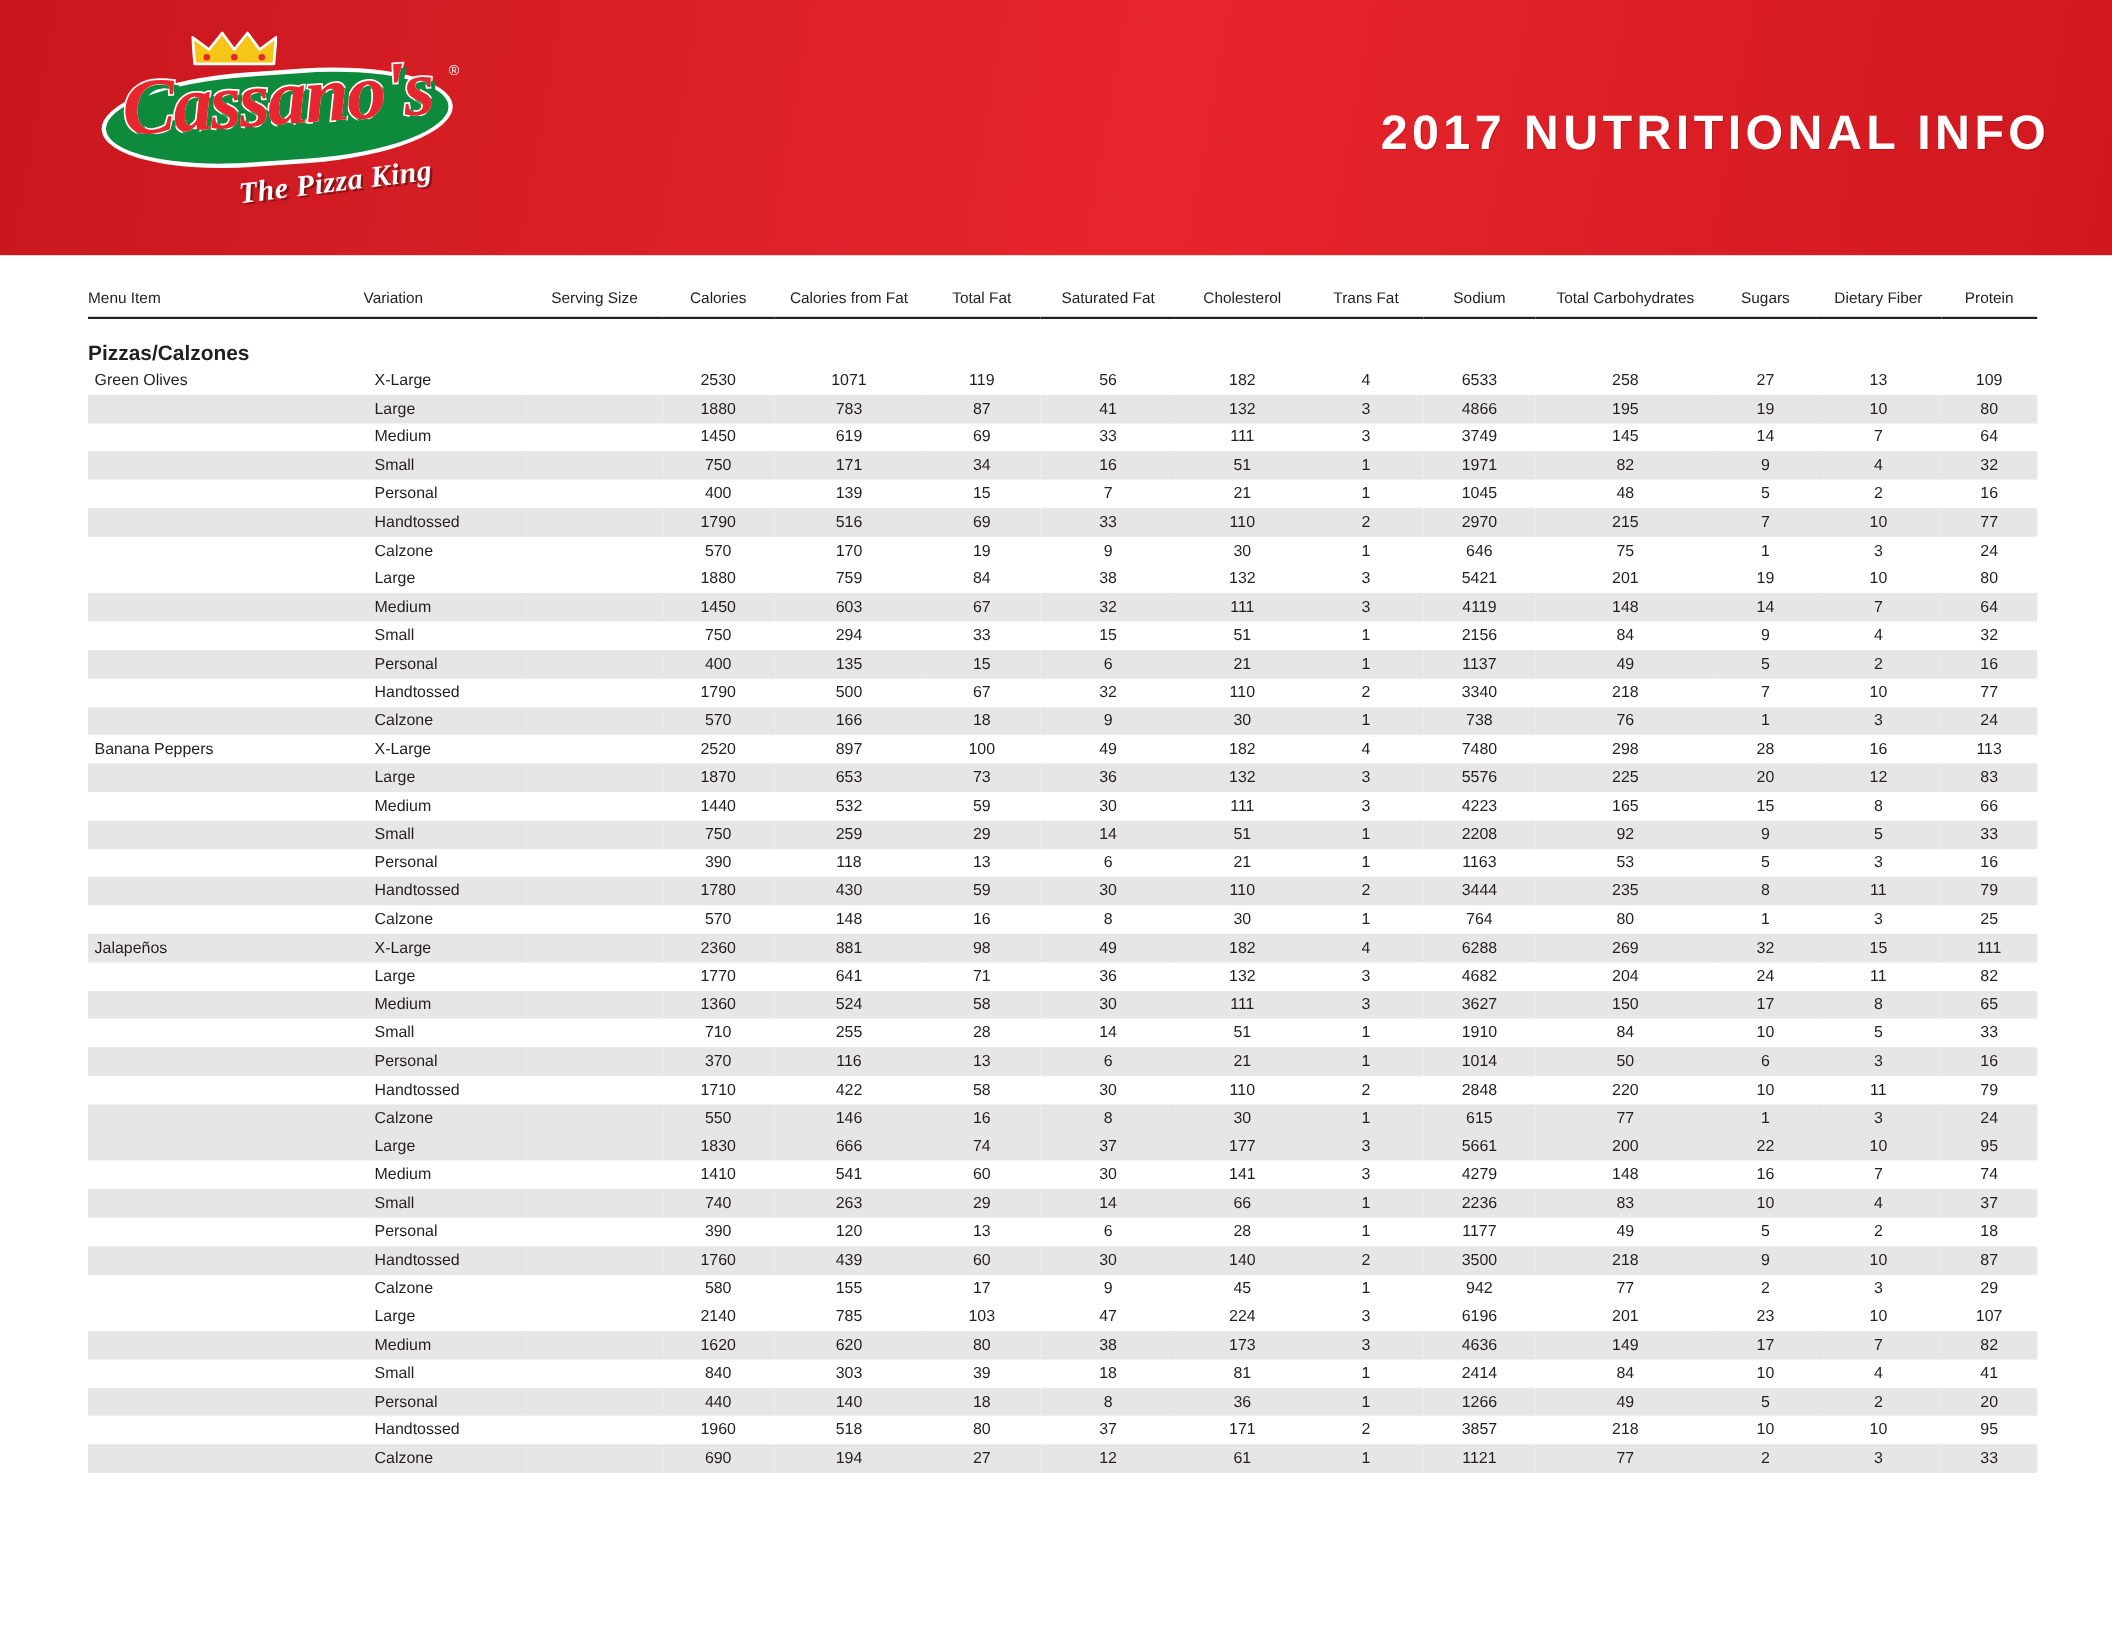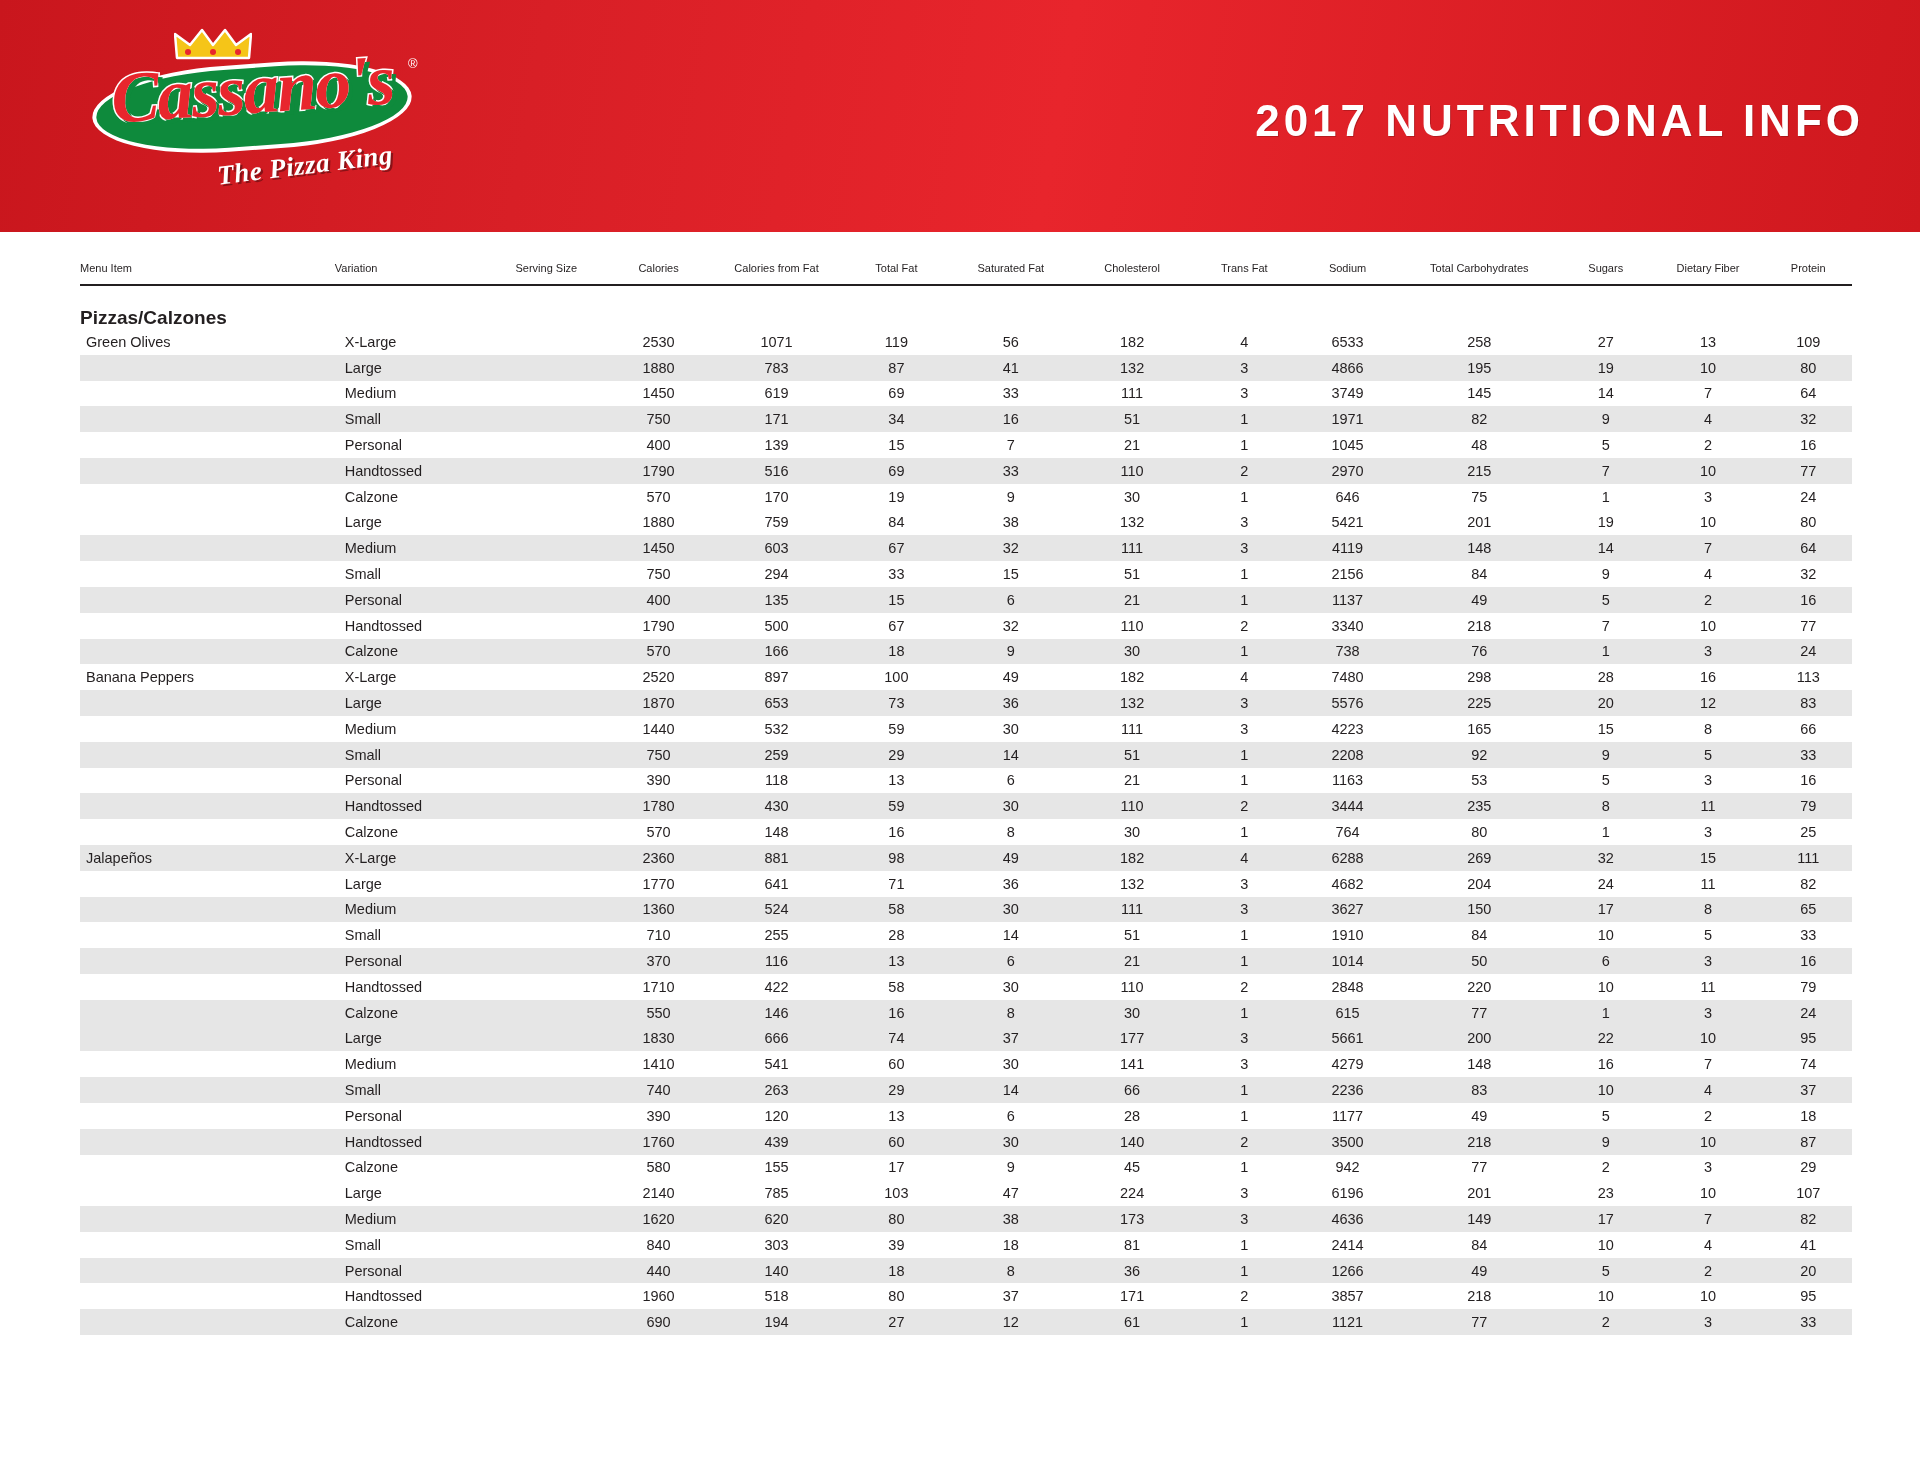--- a/index.html
+++ b/index.html
@@ -107,21 +107,21 @@
     top: 262px;
     width: 1772px;
   }
   table.nutri {
     border-collapse: collapse;
     width: 1772px;
     font-size: 14.5px;
     color: #231f20;
   }
   table.nutri th {
-    font-size: 11px;
+    font-size: 14px;
     font-weight: normal;
     color: #231f20;
     padding: 0 0 10px 0;
     vertical-align: bottom;
     white-space: nowrap;
   }
   thead tr { border-bottom: 2.5px solid #231f20; }
   th.col-item {
     font-size: 19px;
     font-weight: bold;

